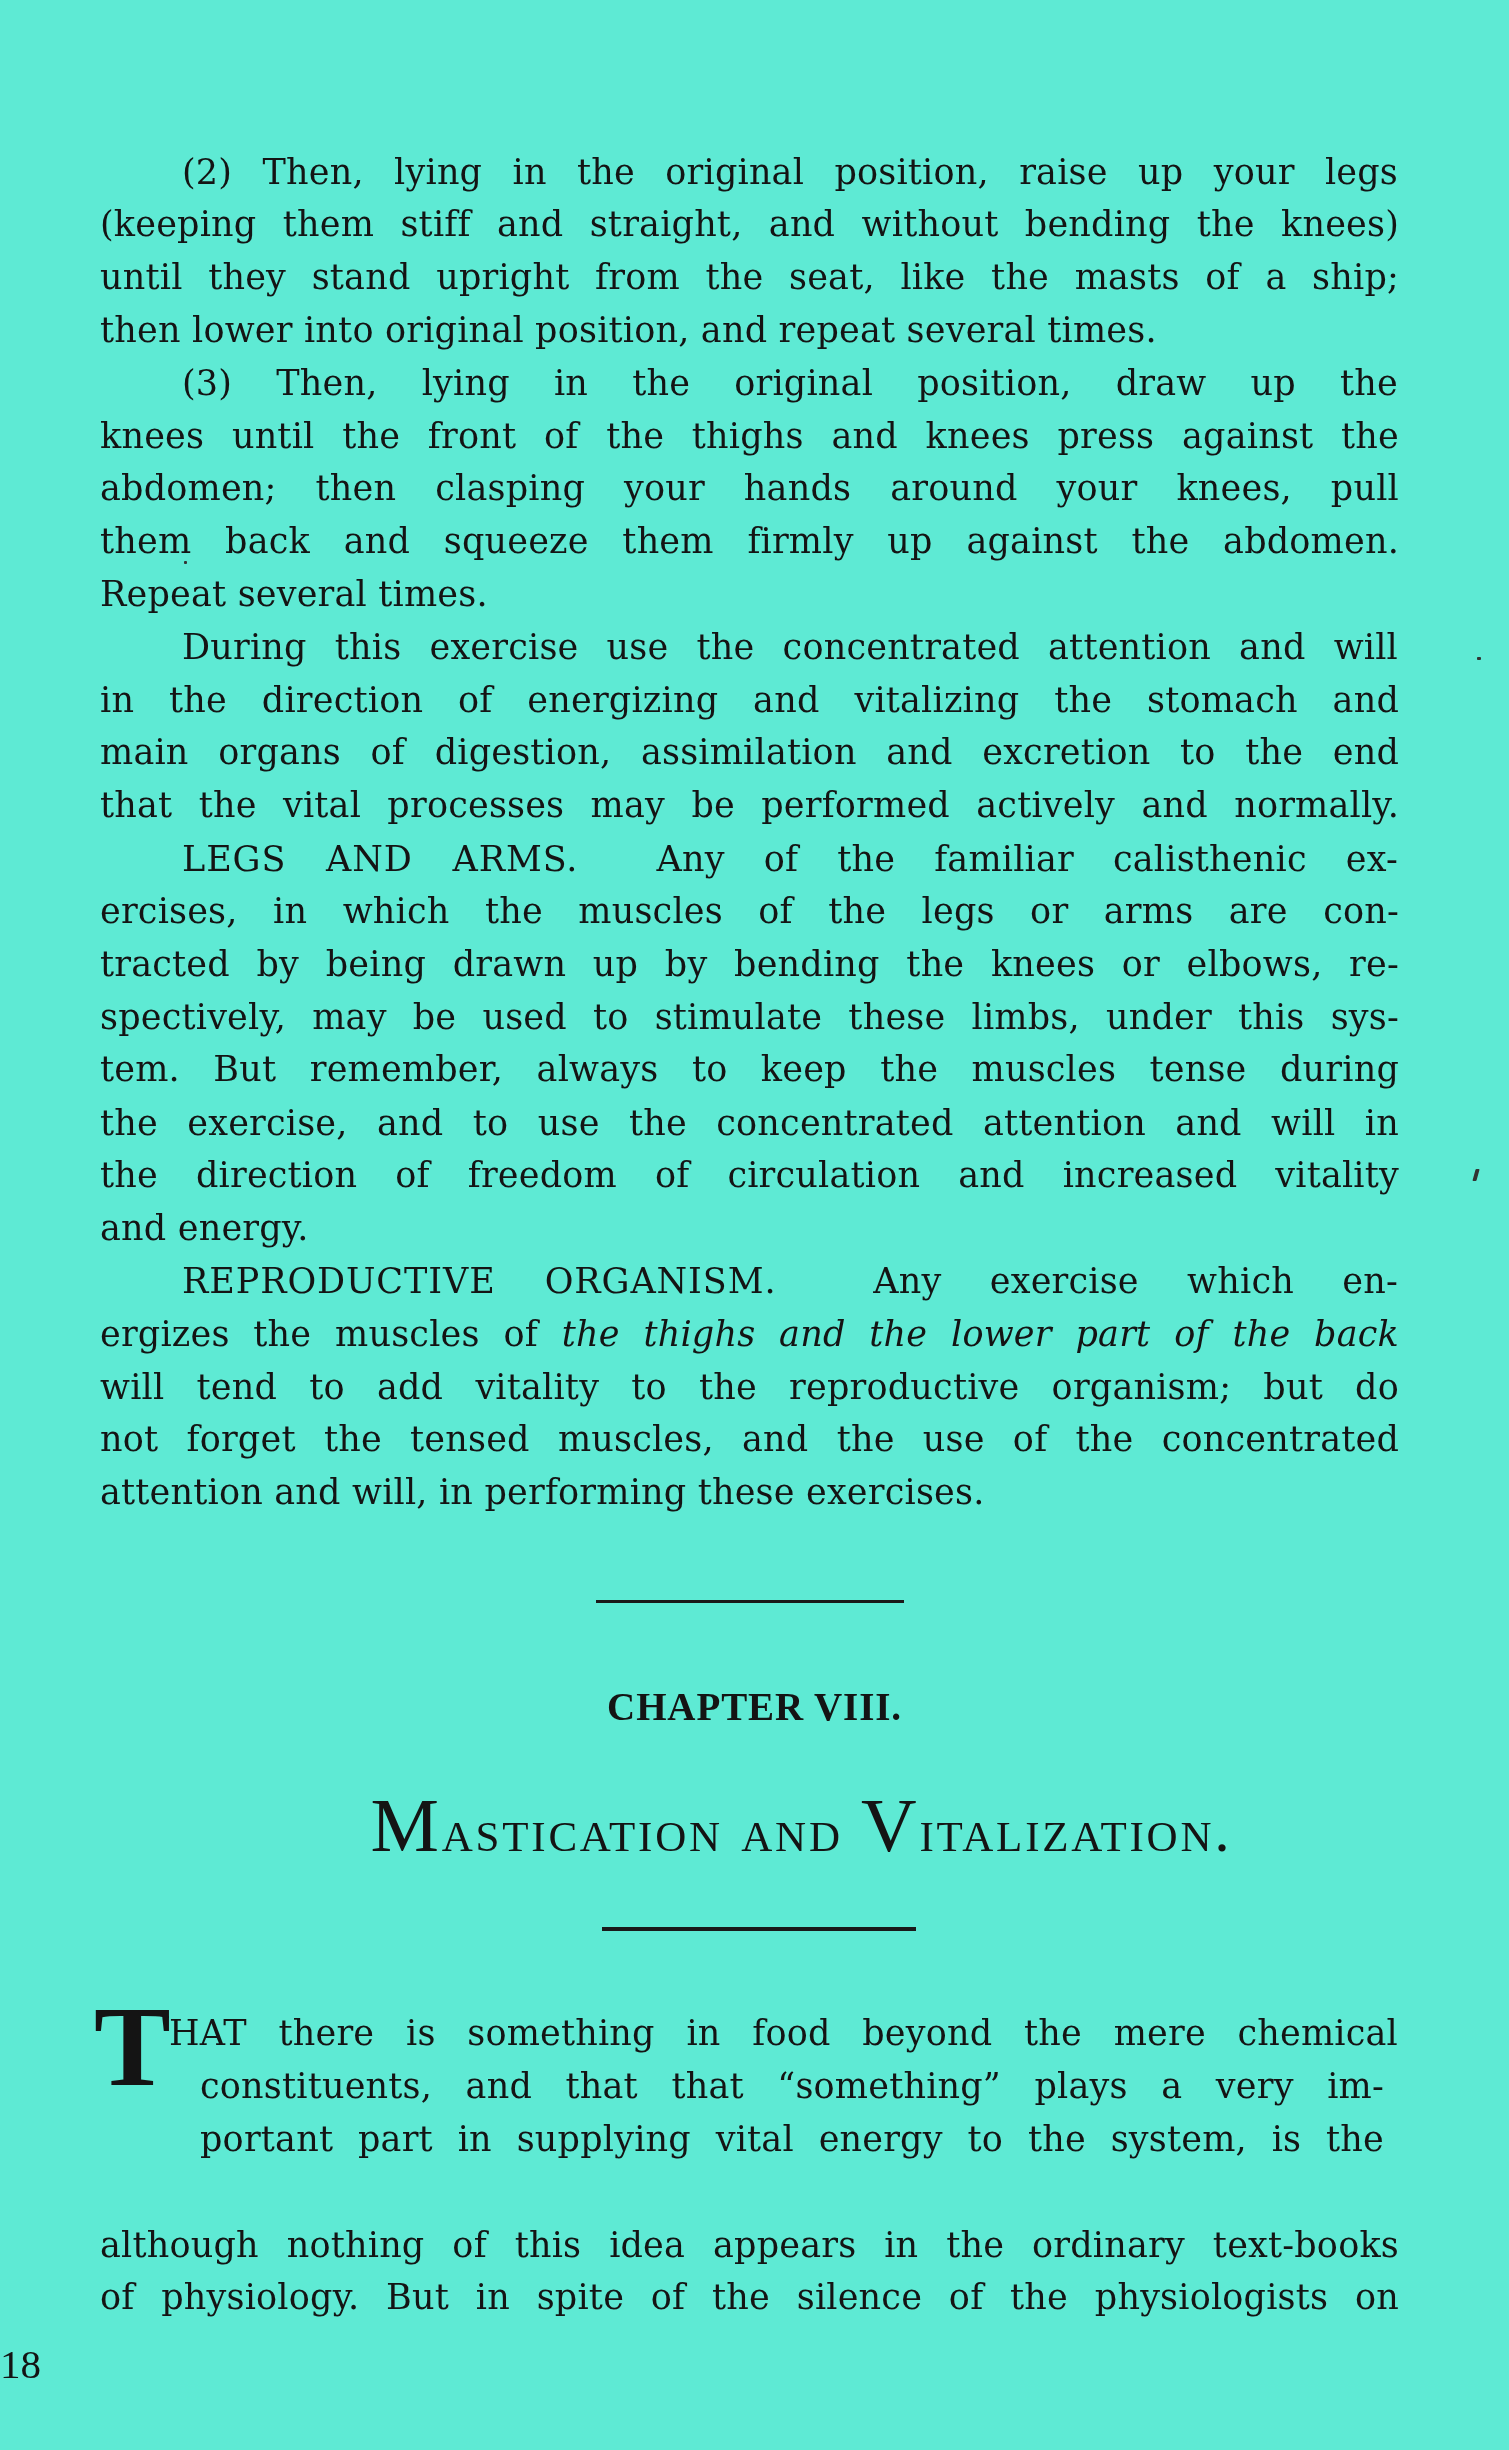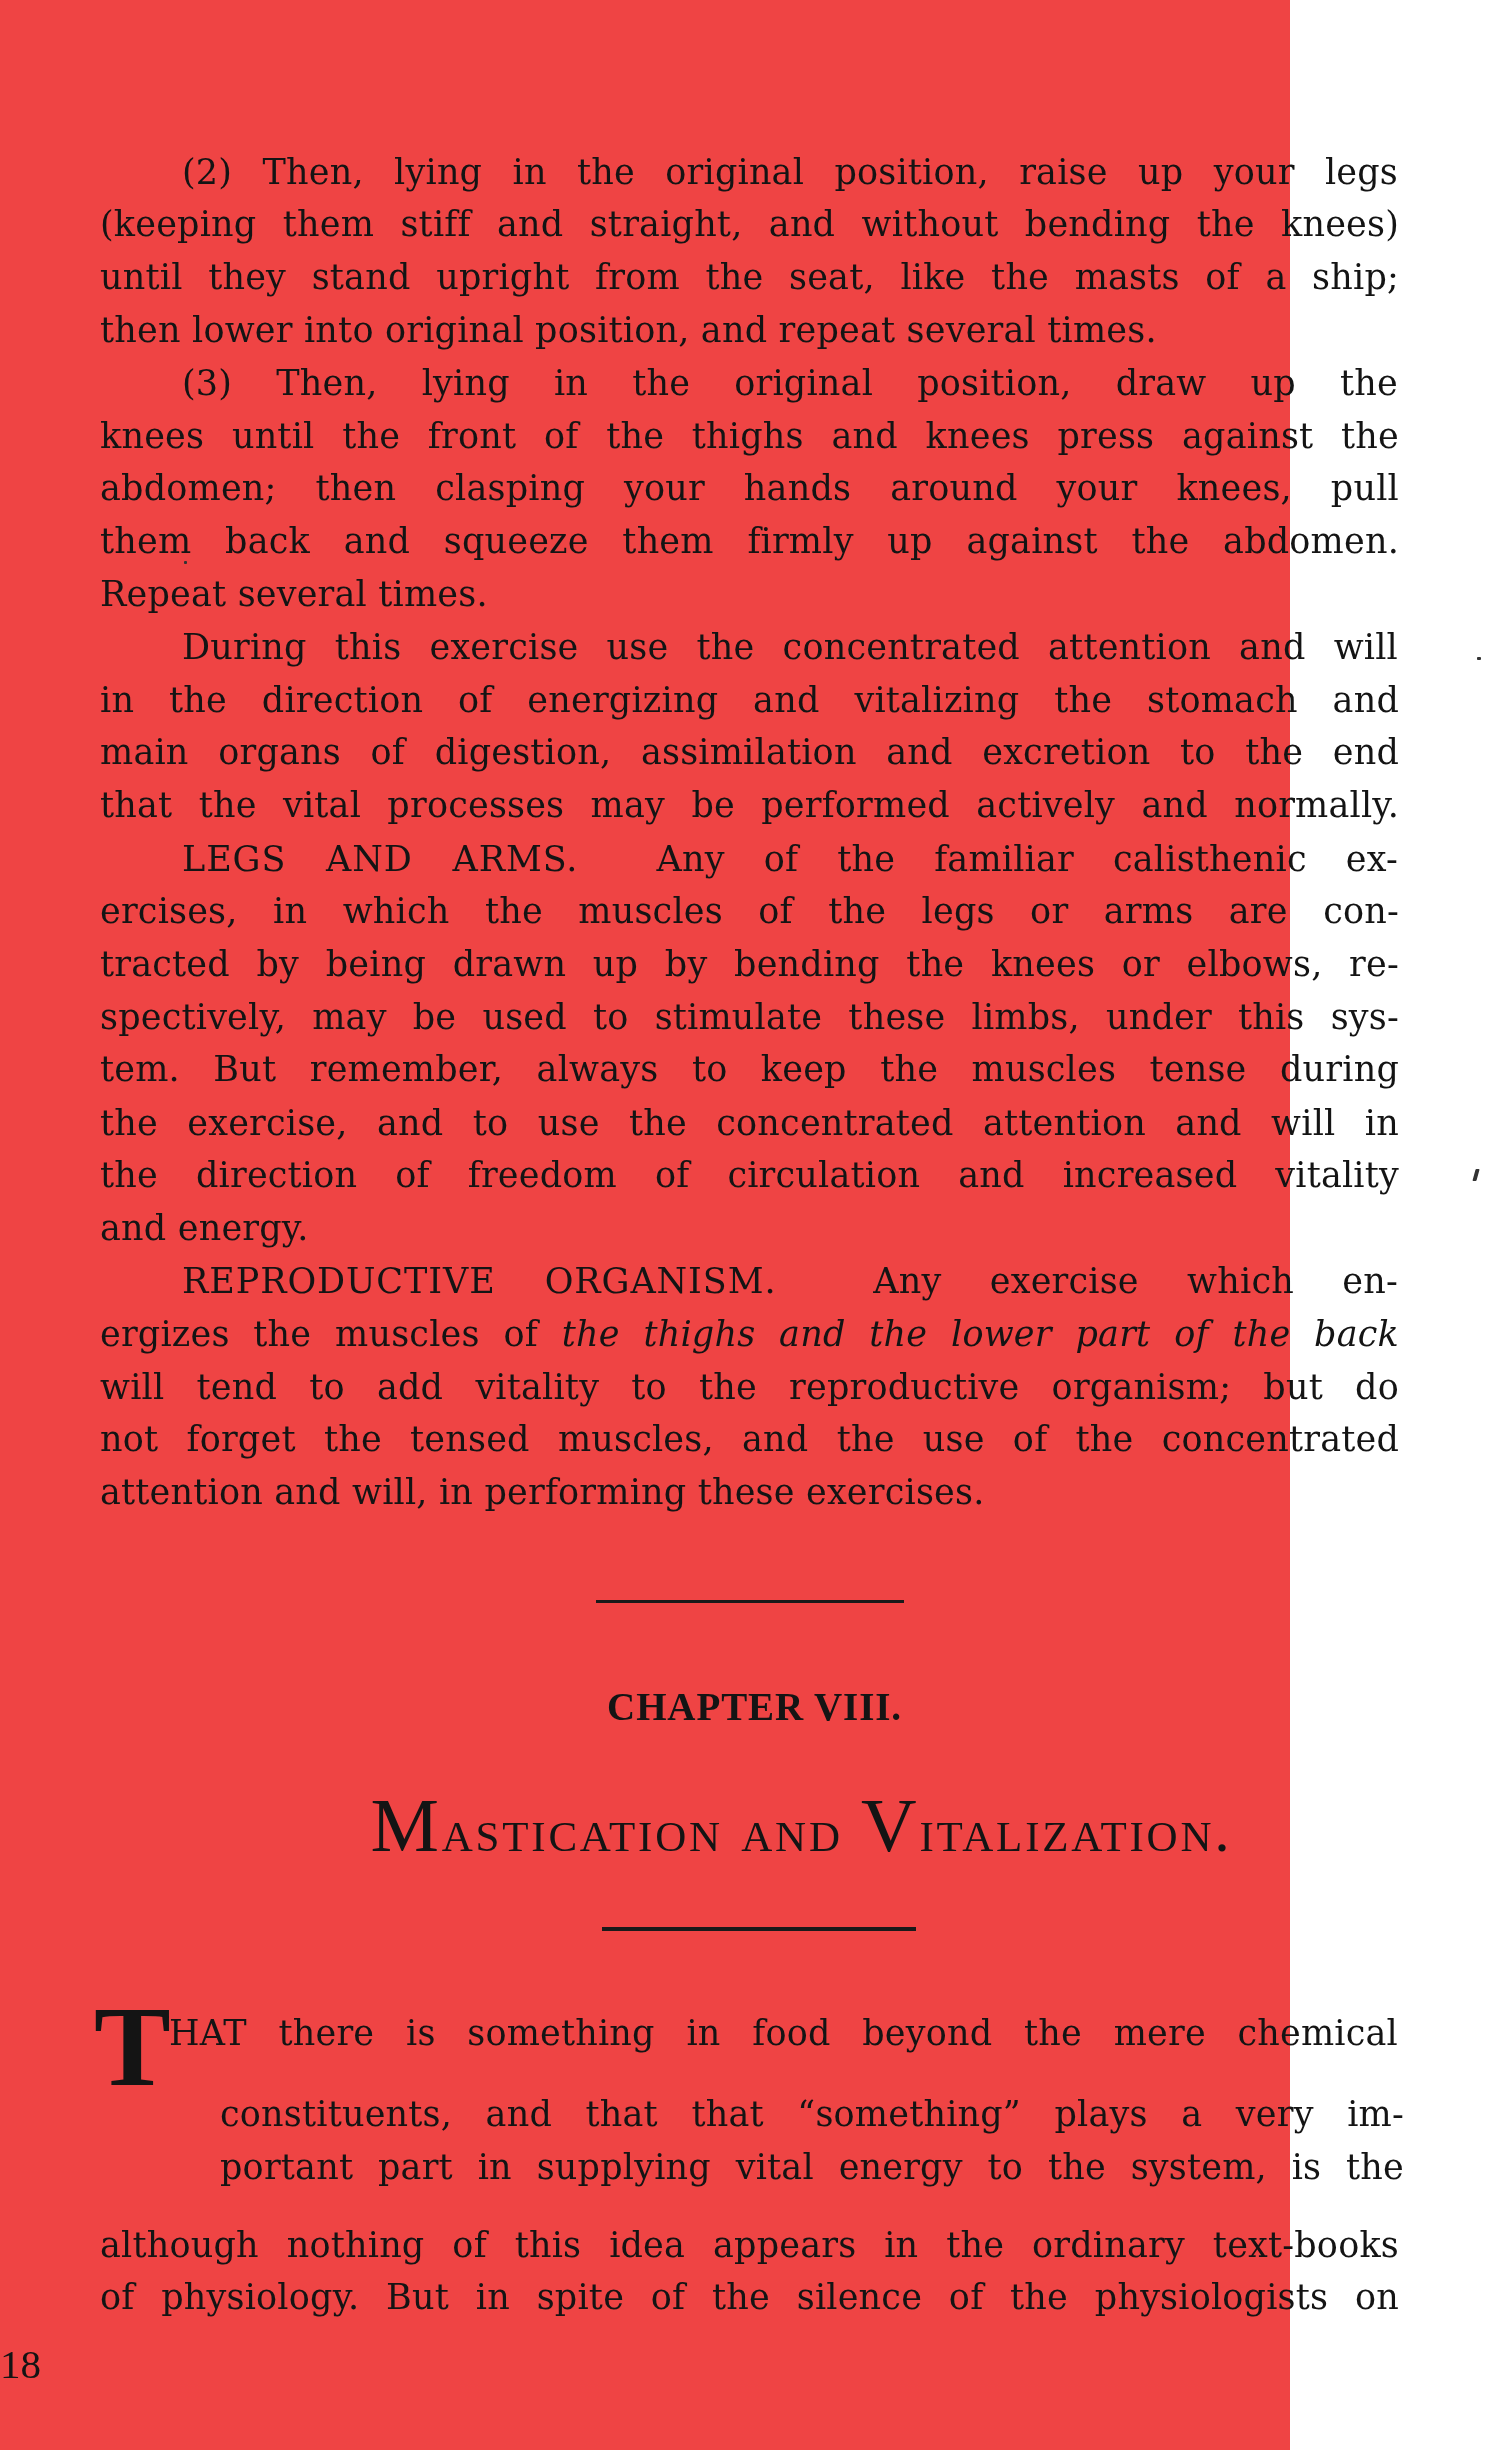--- a/index.html
+++ b/index.html
@@ -1,34 +1,34 @@
 <!DOCTYPE html>
 <html style="font-size:15px"><head>
   <meta charset="utf-8">
   <style>
     html, body { margin: 0; padding: 0; background: #ffffff; }
     body { width: 1509px; height: 2450px; position: relative; overflow: hidden; }
-    .page { position: absolute; left: 0; top: 0; width: 1290px; height: 2450px; background: #ef4444; }
+    .page { position: absolute; left: 0; top: 0; width: 1509px; height: 2450px; background: #5eead4; }
     .line {
       position: absolute;
       left: 100px;
       width: 1299px;
       height: 53px;
       font-family: "DejaVu Serif", "Liberation Serif", serif;
       font-size: 35px;
       line-height: 53px;
       color: #141414;
       white-space: nowrap;
       text-align: justify;
       text-align-last: justify;
       letter-spacing: 0.2px;
     }
     .line.last { text-align-last: left; }
     .line.indent { left: 182px; width: 1216px; }
-    .line.dropindent { left: 220px; width: 1184px; margin-top: 28px; }
+    .line.dropindent { left: 200px; width: 1184px; }
     .line.hat { left: 169px; width: 1229px; }
     .caps { font-weight: normal; letter-spacing: 0.9px; }
     .it { font-style: italic; }
     .rule { position: absolute; background: #1a1a1a; }
     .chapter-label {
       position: absolute; left: 0; width: 1509px; text-align: center;
       font-family: "Liberation Serif", "DejaVu Serif", serif;
       font-weight: bold; font-size: 39px; color: #141414; letter-spacing: 0.9px;
     }
     .chapter-title {

